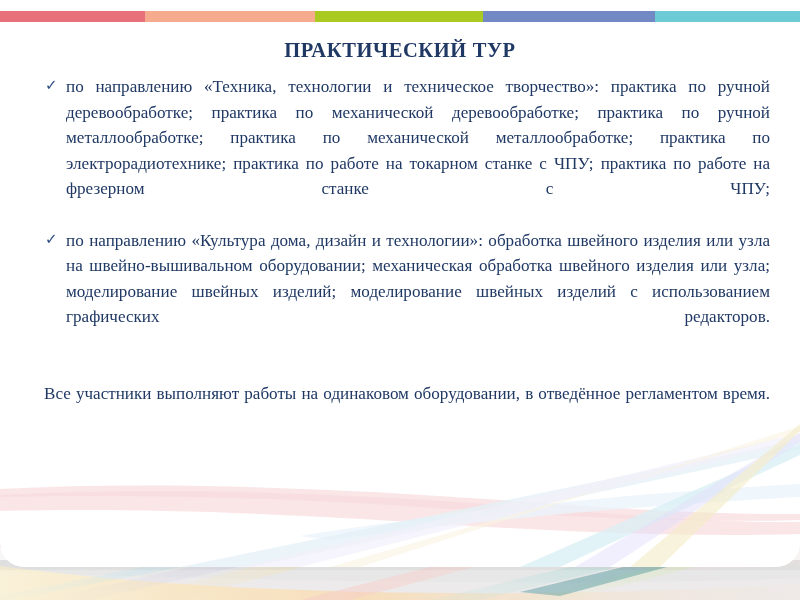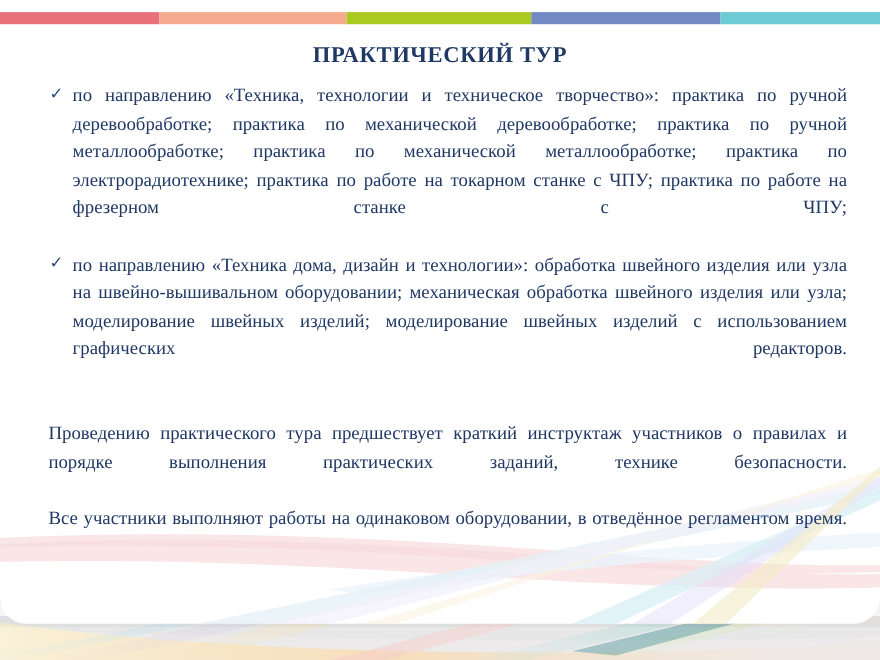--- a/index.html
+++ b/index.html
@@ -218,24 +218,23 @@
 
     <div class="slide-title">ПРАКТИЧЕСКИЙ ТУР</div>
 
     <div class="body-block">
 
       <p class="para bullet">
         <span class="tick">✓</span><span>по направлению </span><b>«Техника, технологии и техническое творчество»:</b><span> практика по ручной деревообработке; практика по механической деревообработке; практика по ручной металлообработке; практика по механической металлообработке; практика по электрорадиотехнике; практика по работе на токарном станке с ЧПУ; практика по работе на фрезерном станке с ЧПУ;</span>
       </p>
 
       <p class="para bullet">
-        <span class="tick">✓</span><span>по направлению </span><b>«Техника дома, дизайн и технологии»:</b><span> обработка швейного изделия или узла на швейно-вышивальном оборудовании; механическая обработка швейного изделия или узла; моделирование швейных изделий; моделирование швейных изделий с использованием графических редакторов.</span>
+        <span class="tick">✓</span><span>по направлению </span><b>«Культура дома, дизайн и технологии»:</b><span> обработка швейного изделия или узла на швейно-вышивальном оборудовании; механическая обработка швейного изделия или узла; моделирование швейных изделий; моделирование швейных изделий с использованием графических редакторов.</span>
       </p>
 
       <div class="gap"></div>
 
-      <p class="para">Проведению практического тура предшествует краткий инструктаж участников о правилах и порядке выполнения практических заданий, технике безопасности.</p>
 
       <p class="para">Все участники выполняют работы на одинаковом оборудовании, в отведённое регламентом время.</p>
 
     </div>
   </div>
 </div>
 
 </body></html>

